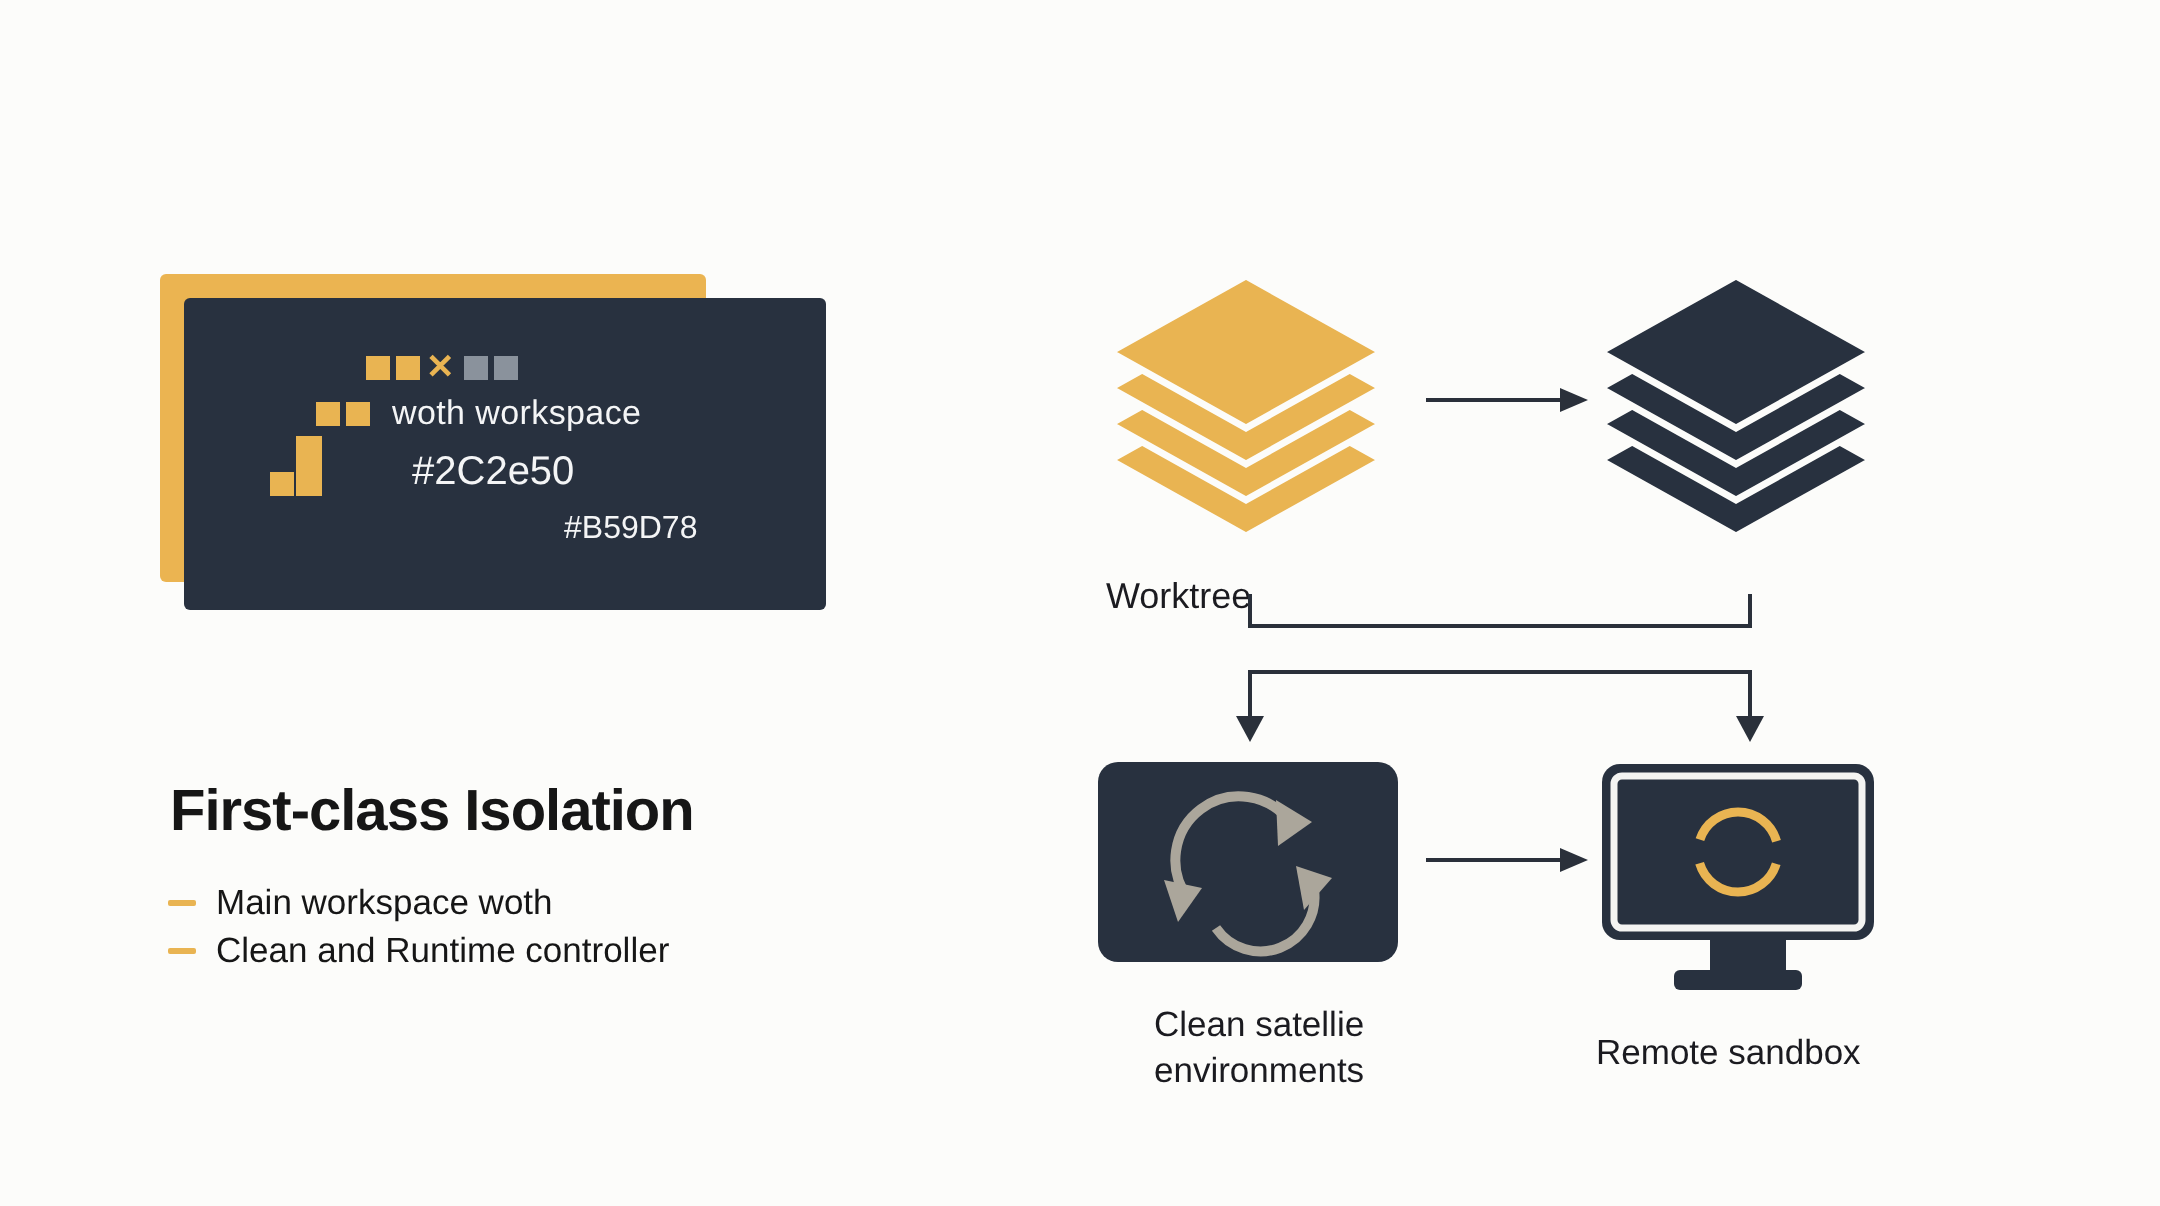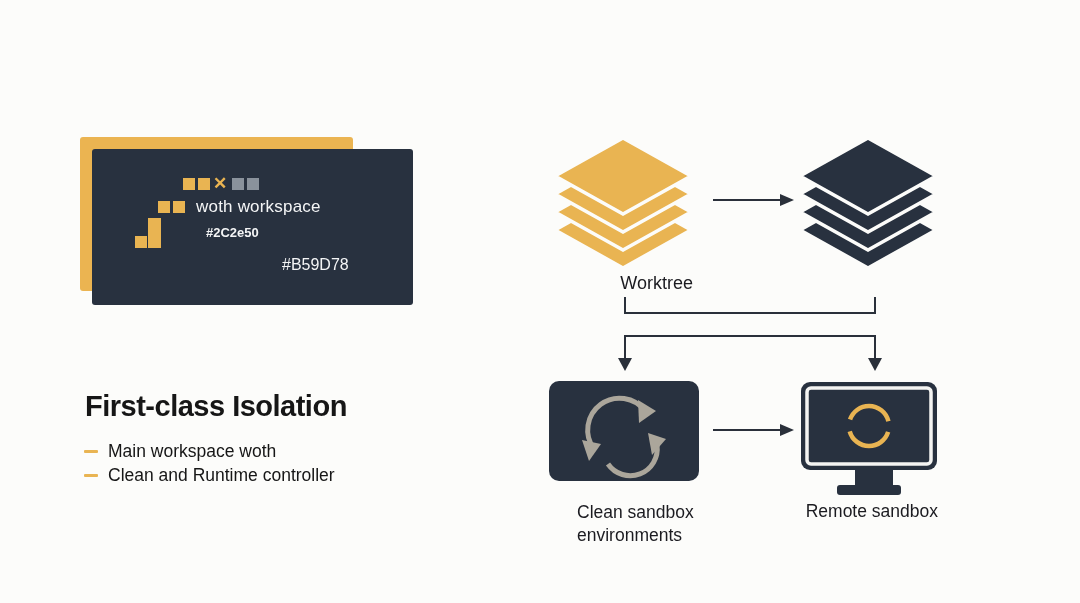--- a/index.html
+++ b/index.html
@@ -8,31 +8,31 @@
   .abs{position:absolute;}
 
   
   .card-back{left:80px;top:137px;width:273px;height:154px;background:var(--goldback);border-radius:3px;}
   .card-front{left:92px;top:149px;width:321px;height:156px;background:var(--navy);border-radius:3px;}
   .px{position:absolute;}
   .px-gold{background:var(--gold);}
   .px-gray{background:var(--graysq);}
   .x-glyph{position:absolute;color:var(--gold);font-weight:700;font-size:17px;line-height:13px;}
   .card-title{position:absolute;left:104px;top:48px;color:var(--textlight);font-size:17px;letter-spacing:.2px;}
-  .card-hex1{position:absolute;left:114px;top:76px;color:var(--textlight);font-size:13px;font-weight:bold;}
+  .card-hex1{position:absolute;left:114px;top:76px;color:var(--textlight);font-size:20px;}
   .card-hex2{position:absolute;left:190px;top:107px;color:var(--textlight);font-size:16px;}
 
   
   .heading{left:85px;top:390px;font-size:29px;font-weight:700;color:var(--textdark);letter-spacing:-.5px;}
   .bullets{left:84px;top:439px;}
   .bullet{display:flex;align-items:flex-start;line-height:24px;font-size:17.5px;color:var(--textdark);}
   .dash{display:inline-block;width:14px;height:2.5px;background:var(--gold);margin:11px 10px 0 0;flex:none;border-radius:1px;}
 
   
-  .diag-label{font-size:18px;color:#1b1b20;text-align:right;}
+  .diag-label{font-size:18px;color:#1b1b20;text-align:left;margin-top:15px;}
   .lbl-worktree{left:553px;top:273px;width:140px;}
   .lbl-sandbox{left:798px;top:273px;width:140px;}
   .lbl-satellite{left:577px;top:501px;font-size:17.5px;color:#1b1b20;line-height:23px;text-align:left;}
   .lbl-remote{left:798px;top:501px;width:140px;font-size:17.5px;}
 
   .box-satellite{left:549px;top:381px;width:150px;height:100px;background:var(--navy);border-radius:10px;}
 
   .stroke-line{stroke:var(--line);stroke-width:2;fill:none;}
   .fill-line{fill:var(--line);}
   .gold-diamond{fill:var(--gold);stroke:var(--bg);stroke-width:3.5;}
@@ -121,18 +121,18 @@
 
   <svg class="abs" style="left:800px;top:382px;" width="140" height="115" viewBox="0 0 140 115">
     <rect x="1" y="0" width="136" height="88" rx="9" style="fill:var(--navy)"></rect>
     <rect x="7" y="6" width="124" height="76" rx="4" style="fill:none;stroke:#F4F4F2;stroke-width:3.5"></rect>
     <circle cx="69" cy="44" r="20" style="fill:none;stroke:var(--gold);stroke-width:4.5" stroke-dasharray="51 12" stroke-dashoffset="57"></circle>
     <rect x="55" y="87" width="38" height="18" style="fill:var(--navy)"></rect>
     <rect x="37" y="103" width="64" height="10" rx="3" style="fill:var(--navy)"></rect>
   </svg>
 
   <div class="abs lbl-satellite">
-    <div>Clean sandbox</div>
+    <div>Clean satellie</div>
     <div>environments</div>
   </div>
   <div class="abs diag-label lbl-remote">Remote sandbox</div>
 
 </div>
 
 </body></html>

